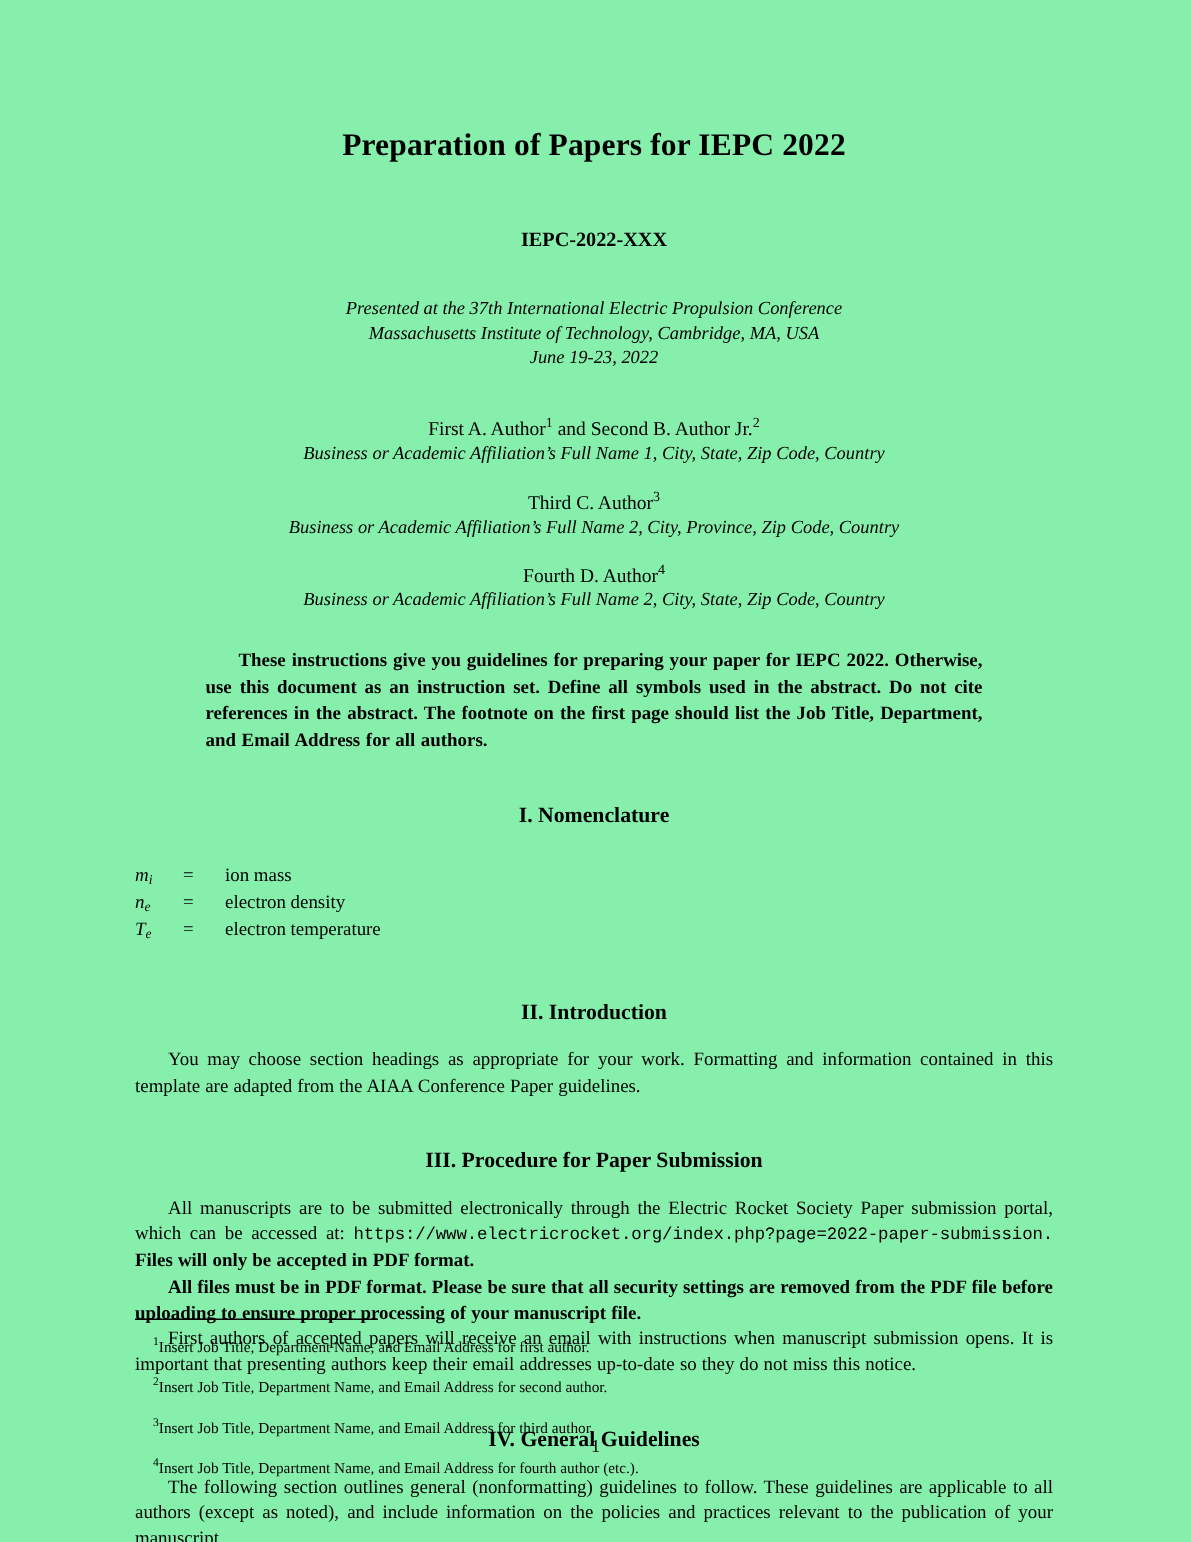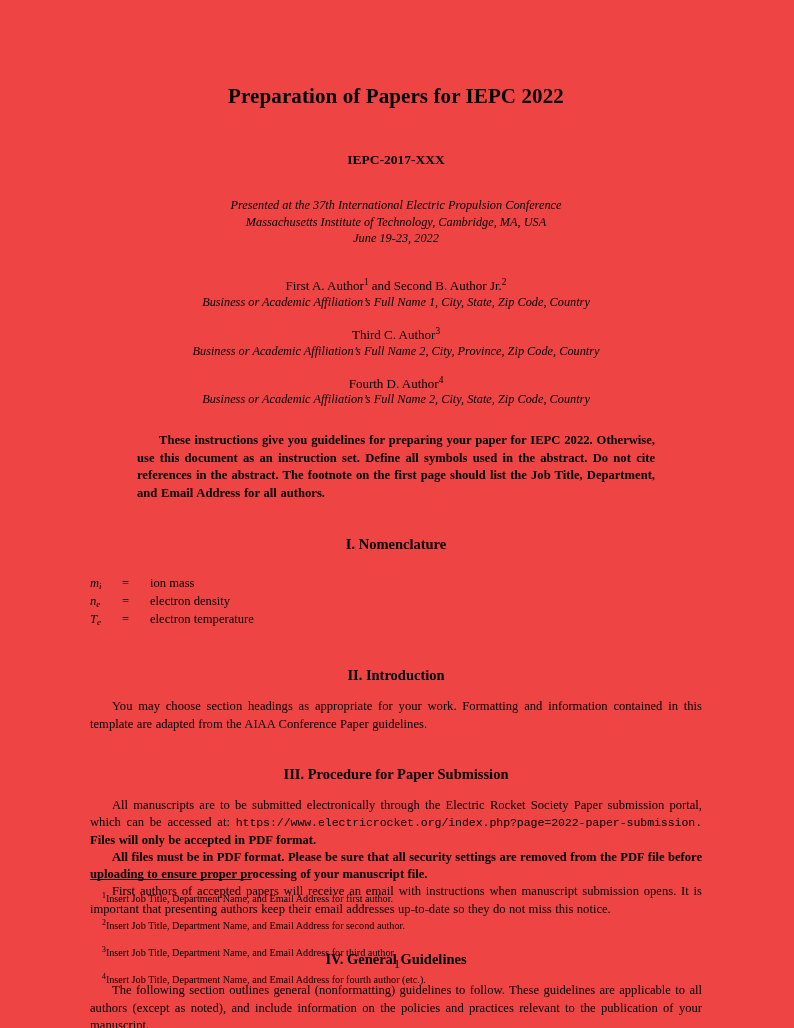--- a/index.html
+++ b/index.html
@@ -13,21 +13,21 @@
     position: relative;
     font-family: "Liberation Serif", "DejaVu Serif", serif;
     color: #000000;
     overflow: hidden;
   }
   .page {
     position: absolute;
     left: 0; top: 0;
     width: 794px;
     height: 1028px;
-    background: #ef4444;
+    background: #86efac;
   }
   .content {
     position: absolute;
     left: 90px;
     top: 0;
     width: 612px;
   }
 
   
   .doc-title {
@@ -179,21 +179,21 @@
   }
 </style>
 </head>
 <body>
 
 <div class="page">
   <div class="content">
 
     <h1 class="doc-title">Preparation of Papers for IEPC 2022</h1>
 
-    <div class="paper-number">IEPC-2017-XXX</div>
+    <div class="paper-number">IEPC-2022-XXX</div>
 
     <div class="conference">
       <div>Presented at the 37th International Electric Propulsion Conference</div>
       <div>Massachusetts Institute of Technology, Cambridge, MA, USA</div>
       <div>June 19-23, 2022</div>
     </div>
 
     <div class="author-group first">
       <div class="author-name"><span>First A. Author</span><sup>1</sup><span> and Second B. Author Jr.</span><sup>2</sup></div>
       <div class="author-affil">Business or Academic Affiliation’s Full Name 1, City, State, Zip Code, Country</div>

